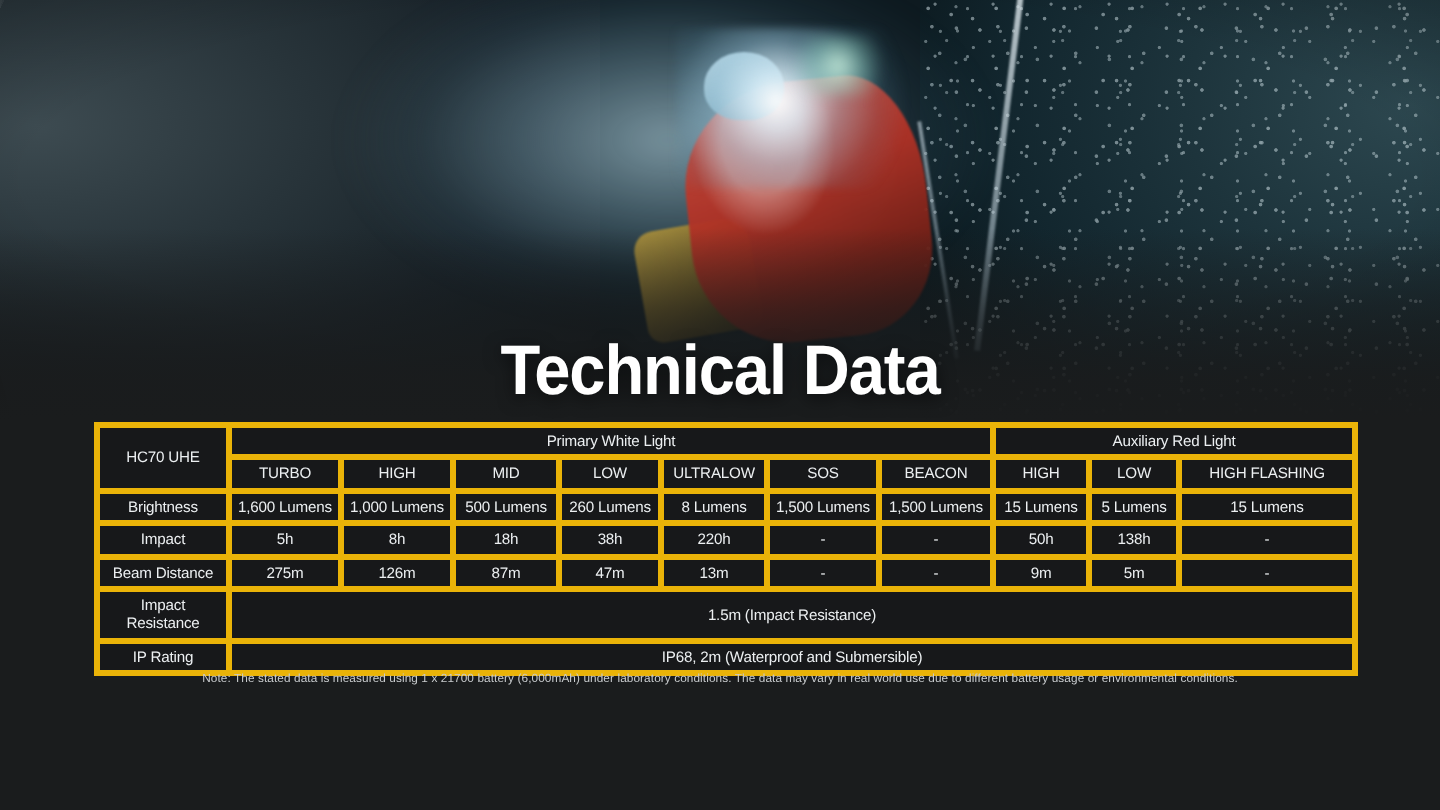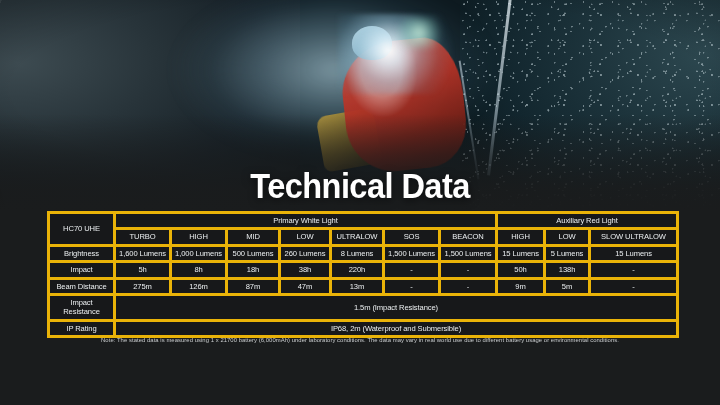--- a/index.html
+++ b/index.html
@@ -160,21 +160,21 @@
         <tr class="h-mode">
           <td>TURBO</td>
           <td>HIGH</td>
           <td>MID</td>
           <td>LOW</td>
           <td>ULTRALOW</td>
           <td>SOS</td>
           <td>BEACON</td>
           <td class="red">HIGH</td>
           <td class="red">LOW</td>
-          <td class="red">SLOW ULTRALOW</td>
+          <td class="red">HIGH FLASHING</td>
         </tr>
 
         <tr class="h-row">
           <td class="rowlabel">Brightness</td>
           <td>1,600 Lumens</td>
           <td>1,000 Lumens</td>
           <td>500 Lumens</td>
           <td>260 Lumens</td>
           <td>8 Lumens</td>
           <td>1,500 Lumens</td>

